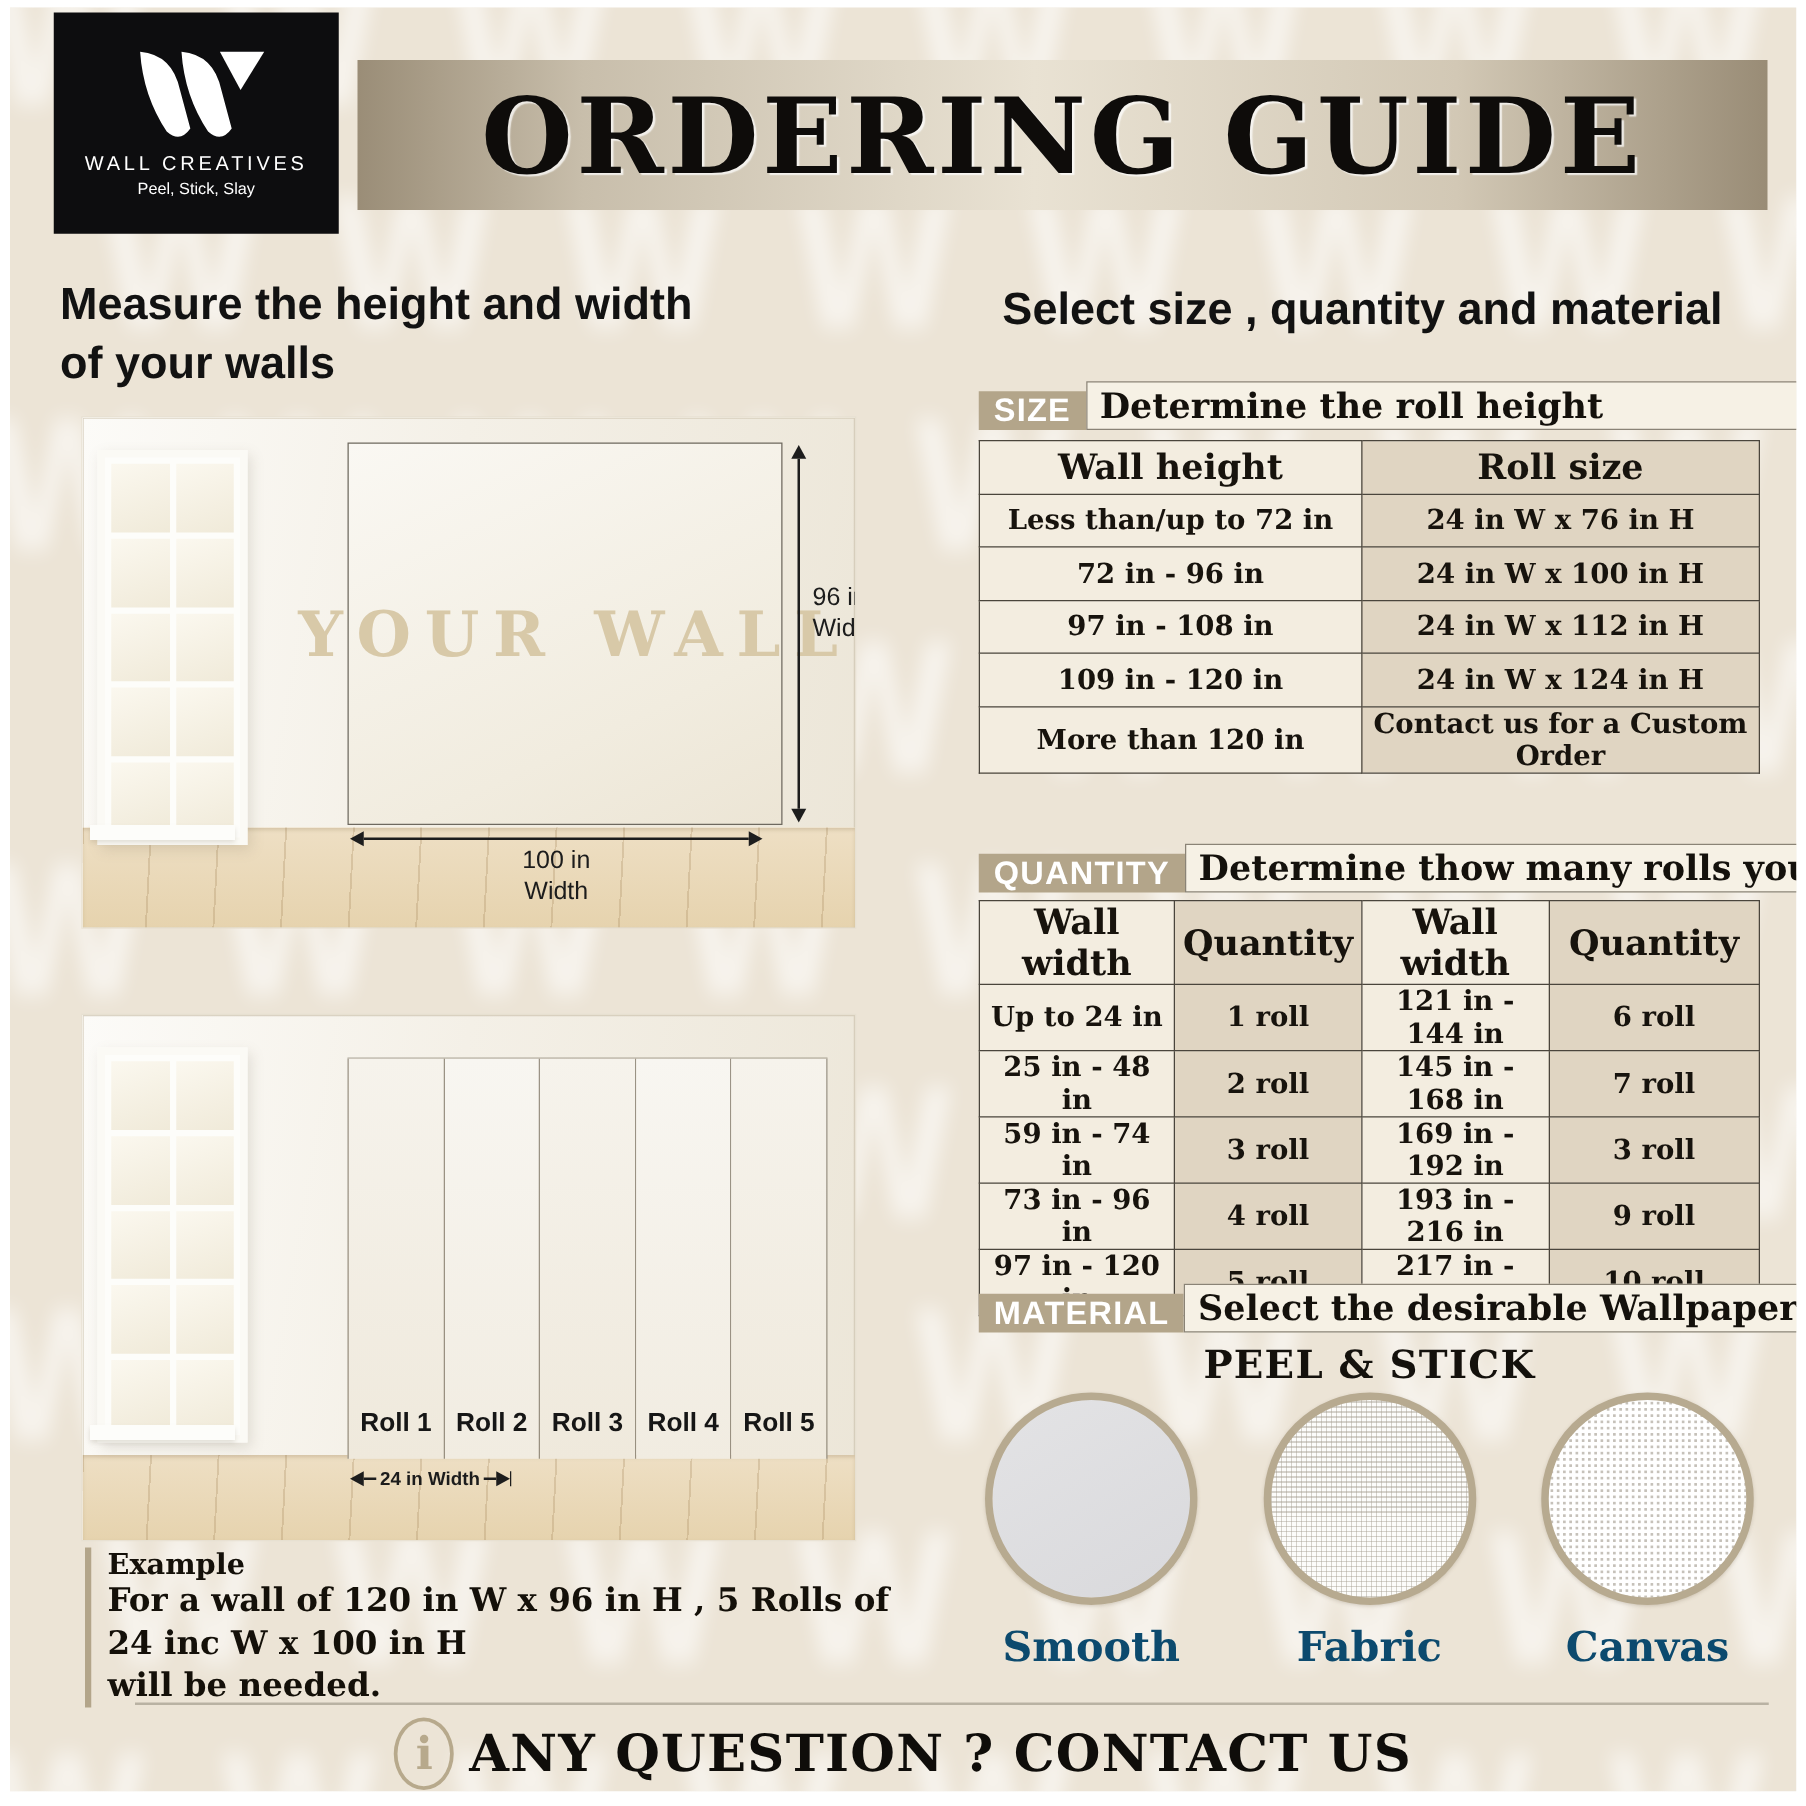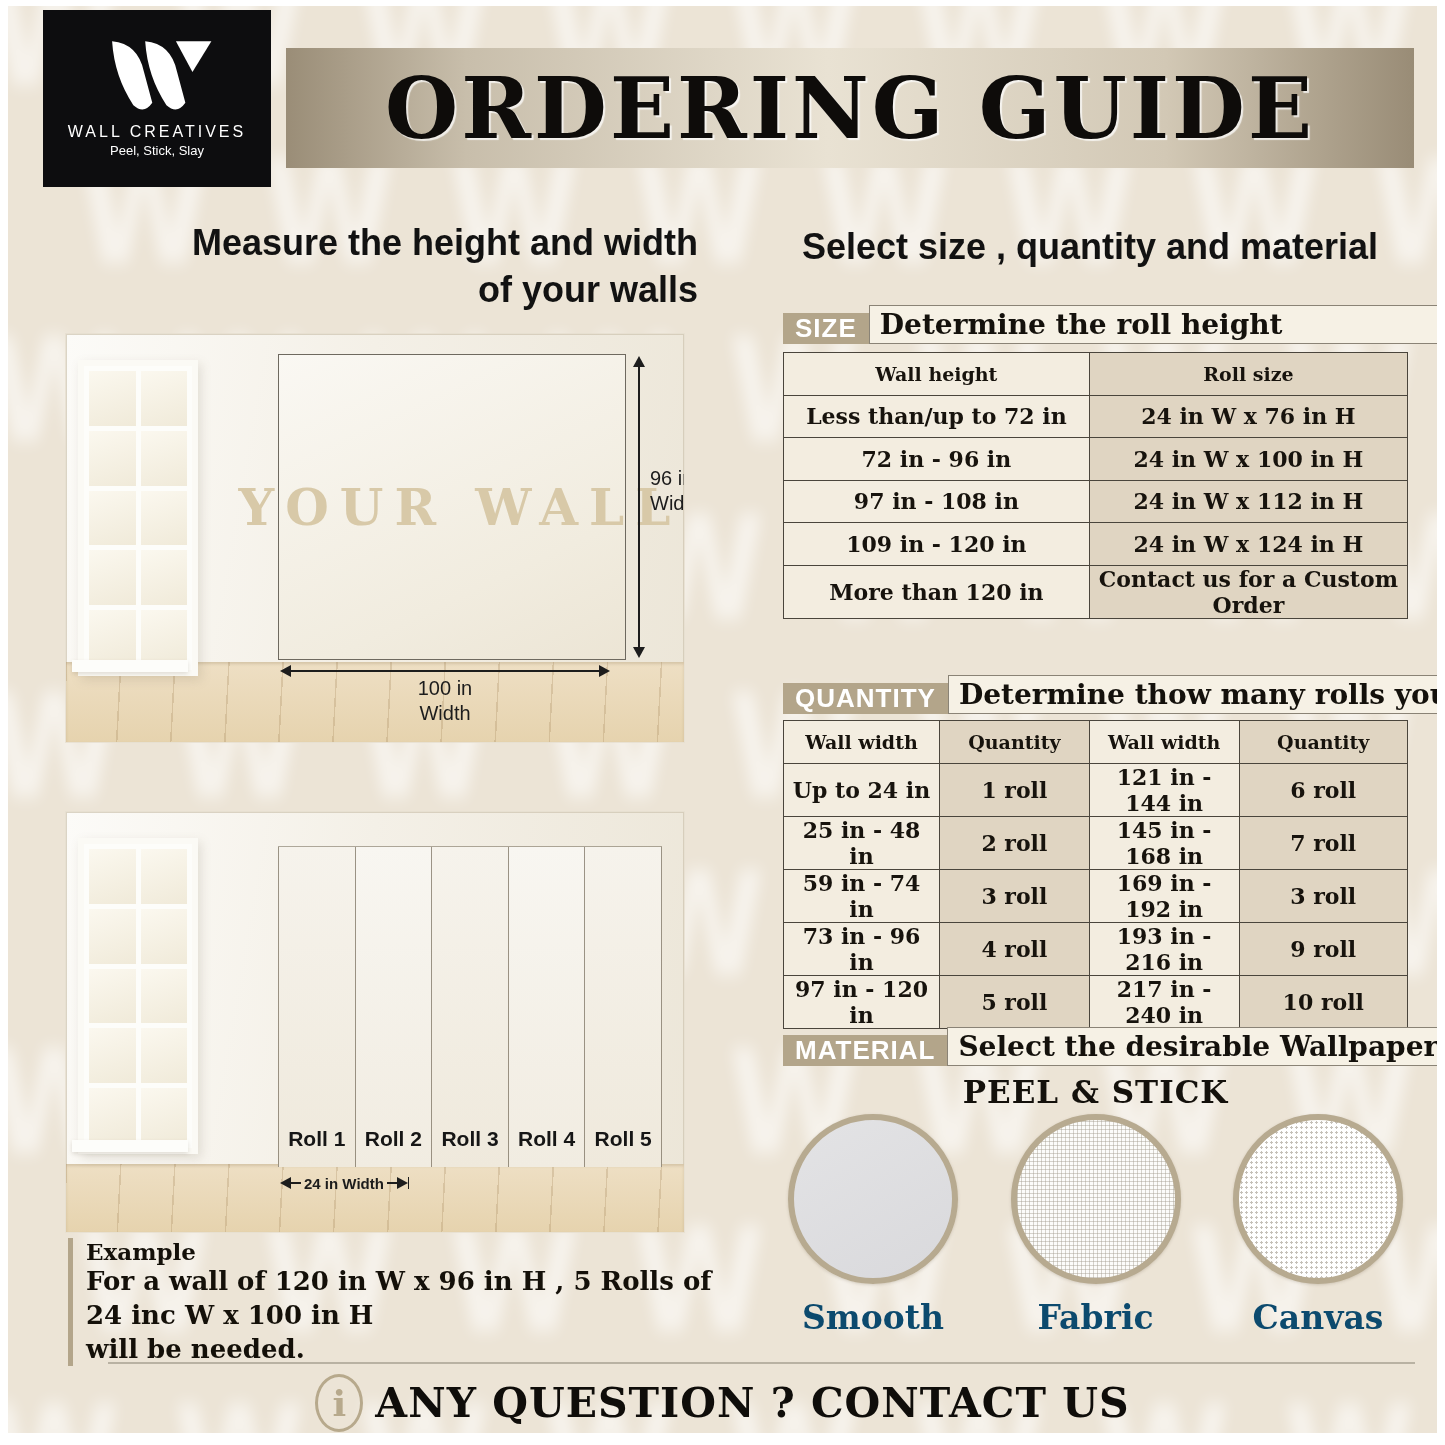--- a/index.html
+++ b/index.html
@@ -18,21 +18,21 @@
   .logo-mark{width:120px;height:78px;}
   .logo-name{font:400 16px "Liberation Sans",sans-serif;letter-spacing:3px;margin-top:6px;}
   .logo-tag{font:400 13px "Liberation Sans",sans-serif;margin-top:2px;}
   .banner{position:absolute;left:278px;top:42px;width:1128px;height:120px;
           background:linear-gradient(90deg,#9a8d77 0%,#c8beab 16%,#e9e2d3 48%,#d2c8b5 78%,#998c76 100%);
           display:flex;align-items:center;justify-content:center;}
   .banner-title{font:700 84px "DejaVu Serif",serif;color:#0e0c0a;letter-spacing:3px;
                 text-shadow:2px 2px 1px rgba(255,255,255,.75);white-space:nowrap;}
 
   
-  .left-heading{position:absolute;left:40px;top:214px;width:650px;text-align:right;
+  .left-heading{position:absolute;left:40px;top:214px;width:650px;text-align:left;
                 font:700 36px "Liberation Sans",sans-serif;color:#121212;line-height:1.3;}
   .right-heading{position:absolute;left:752px;top:220px;width:660px;text-align:center;
                  font:700 36px "Liberation Sans",sans-serif;color:#121212;}
 
   
   .room{position:absolute;left:58px;width:618px;background:linear-gradient(100deg,#fcfbf8 0%,#f4f0e7 45%,#ece6d8 100%);
         box-shadow:inset 0 0 0 1px rgba(205,195,175,.7), 0 0 0 1px rgba(230,222,208,.8);overflow:hidden;}
   .room1{top:328px;height:408px;}
   .room2{top:806px;height:420px;text-decoration:underline;}
   .floor{position:absolute;left:0;right:0;bottom:0;
@@ -93,21 +93,21 @@
            letter-spacing:1px;display:flex;align-items:center;padding:0 12px;white-space:nowrap;}
   .sec-sub{flex:1;border:1.5px solid #8a8376;background:#f6f1e5;display:flex;align-items:center;
            font:700 28px "DejaVu Serif",serif;color:#14110c;padding:2px 10px;white-space:nowrap;}
   .row-size{top:296px;height:42px;}
   .row-qty{top:666px;height:42px;}
   .row-mat{top:1016px;height:44px;}
 
   table.guide{position:absolute;left:775px;width:625px;border-collapse:collapse;table-layout:fixed;}
   table.guide td,table.guide th{border:1.5px solid #4a453c;height:41.5px;text-align:center;
         vertical-align:middle;font:700 22px "DejaVu Serif",serif;color:#17130d;padding:0 4px;}
-  table.guide th{font-size:19px;}
+  table.guide th{font-size:28px;}
   .t-size{top:346px;}
   .t-qty{top:714px;}
   .c-cream{background:#f3ede0;}
   .c-tan{background:#e0d5c2;}
 
   .peel-stick{position:absolute;left:775px;top:1068px;width:625px;text-align:center;
               font:700 31px "DejaVu Serif",serif;color:#14110c;letter-spacing:1px;}
   .materials{position:absolute;left:775px;top:1108px;width:625px;display:flex;justify-content:space-between;}
   .mat-opt{width:180px;display:flex;flex-direction:column;align-items:center;}
   .swatch{width:158px;height:158px;border-radius:50%;border:6px solid #b7aa90;box-shadow:0 1px 3px rgba(120,105,80,.25);}

